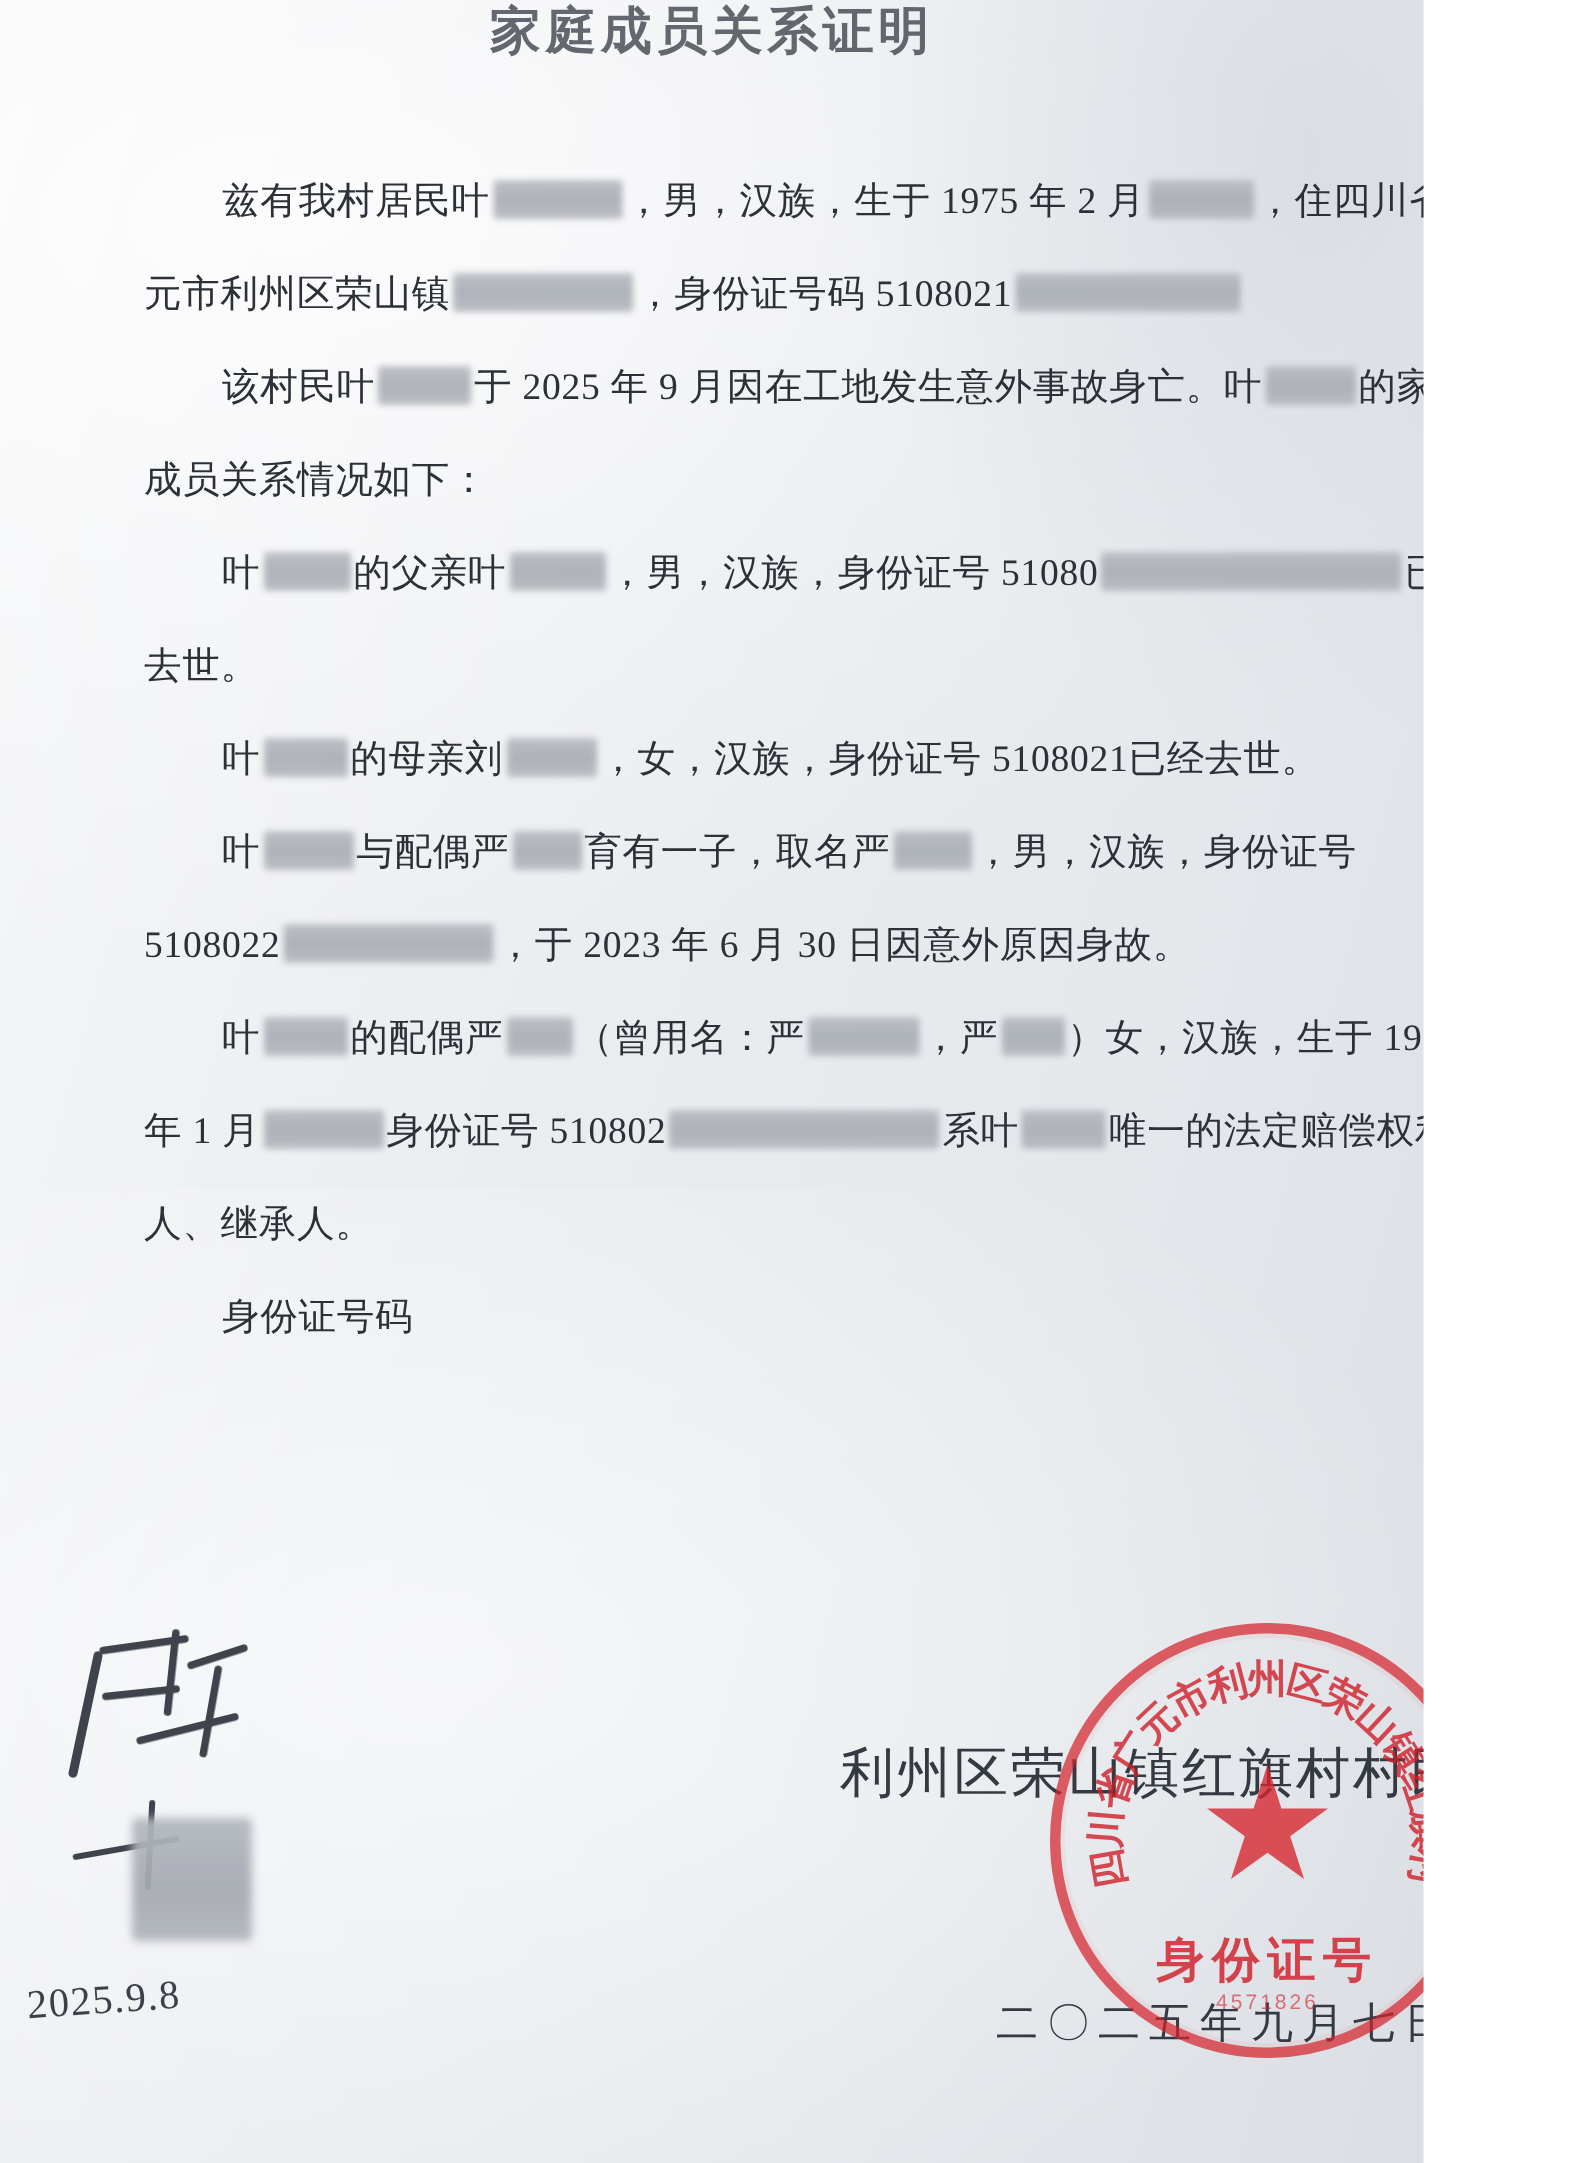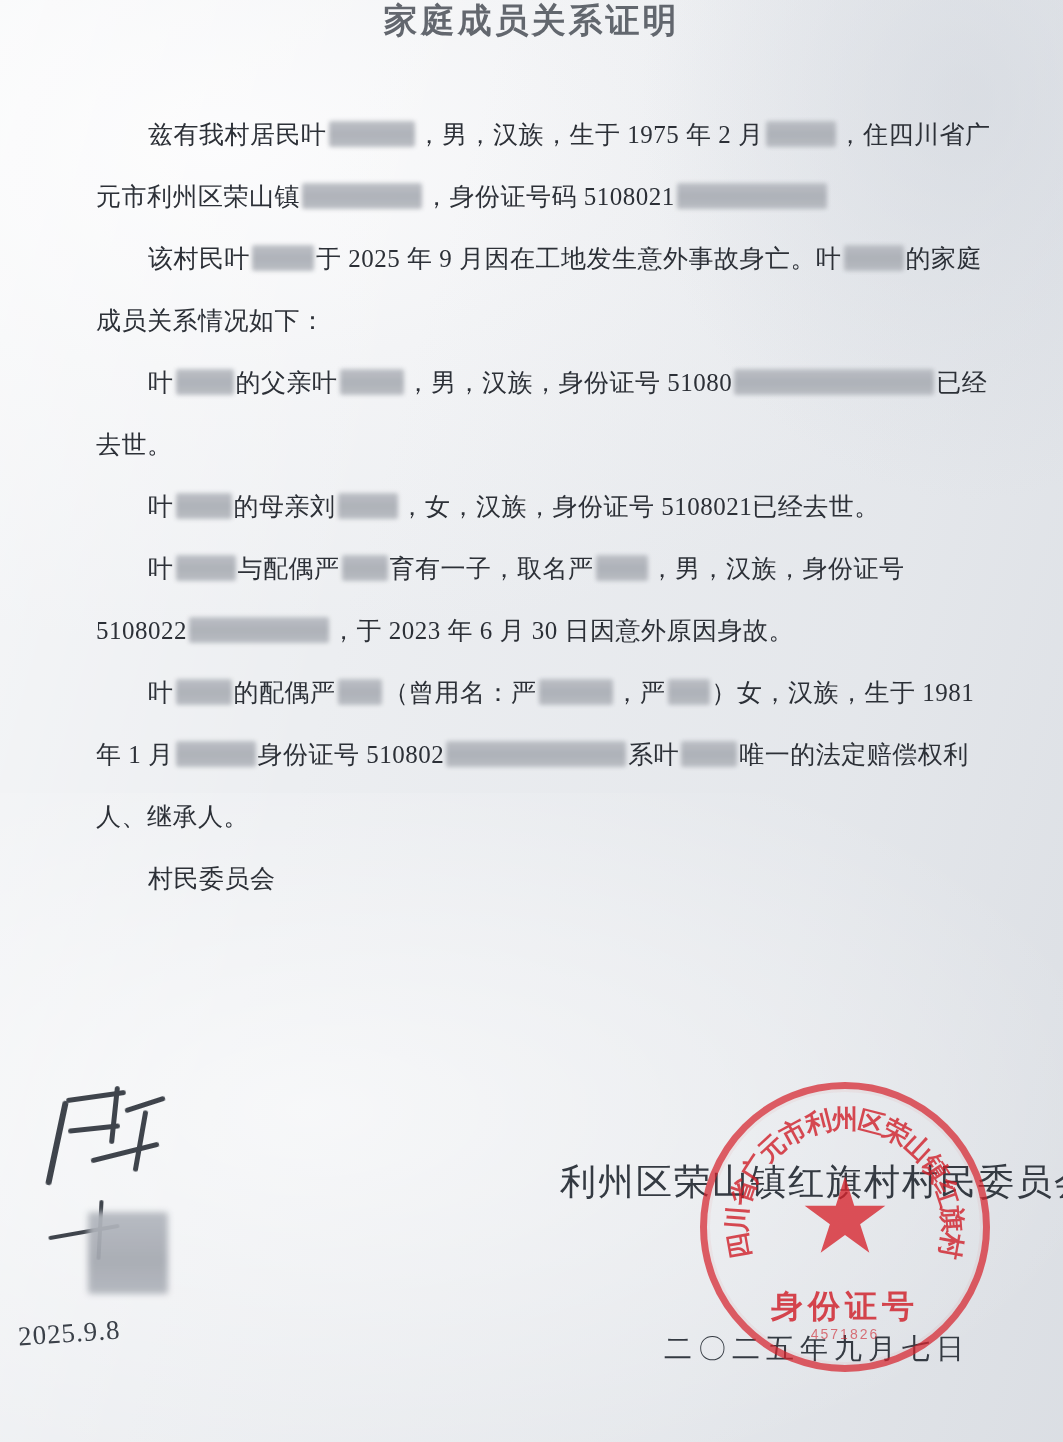--- a/index.html
+++ b/index.html
@@ -5,21 +5,21 @@
   html, body {
     margin: 0;
     padding: 0;
     background: #ffffff;
   }
   body {
     font-family: "Liberation Serif", "DejaVu Serif", serif;
   }
   .page {
     position: relative;
-    width: 1063px;
+    width: 949px;
     height: 1442px;
     overflow: hidden;
     background:
       radial-gradient(ellipse 900px 500px at 20% 10%, #fbfbfc 0%, #f3f4f6 45%, #eceef1 100%),
       linear-gradient(160deg, #f7f8fa 0%, #eef0f3 40%, #e9ebef 70%, #f2f3f5 100%);
   }
   
   .shade-a {
     position: absolute;
     left: 0; top: 0; width: 100%; height: 100%;
@@ -213,21 +213,21 @@
 
   <div class="doc-title">家庭成员关系证明</div>
 
   <div class="body-text">
     <p class="para" id="p1">兹有我村居民叶<span class="redact r-h" style="width: 86px;"></span>，男，汉族，生于 1975 年 2 月<span class="redact r-h" style="width: 70px;"></span>，住四川省广元市利州区荣山镇<span class="redact r-h" style="width: 120px;"></span>，身份证号码 5108021<span class="redact r-h" style="width: 150px;"></span></p>
     <p class="para" id="p2">该村民叶<span class="redact r-h" style="width: 62px;"></span>于 2025 年 9 月因在工地发生意外事故身亡。叶<span class="redact r-h" style="width: 60px;"></span>的家庭成员关系情况如下：</p>
     <p class="para" id="p3">叶<span class="redact r-h" style="width: 58px;"></span>的父亲叶<span class="redact r-h" style="width: 64px;"></span>，男，汉族，身份证号 51080<span class="redact r-h" style="width: 200px;"></span>已经去世。</p>
     <p class="para" id="p4">叶<span class="redact r-h" style="width: 56px;"></span>的母亲刘<span class="redact r-h" style="width: 60px;"></span>，女，汉族，身份证号 5108021已经去世。</p>
     <p class="para" id="p5">叶<span class="redact r-h" style="width: 60px;"></span>与配偶严<span class="redact r-h" style="width: 46px;"></span>育有一子，取名严<span class="redact r-h" style="width: 52px;"></span>，男，汉族，身份证号 5108022<span class="redact r-h" style="width: 140px;"></span>，于 2023 年 6 月 30 日因意外原因身故。</p>
     <p class="para" id="p6">叶<span class="redact r-h" style="width: 56px;"></span>的配偶严<span class="redact r-h" style="width: 44px;"></span>（曾用名：严<span class="redact r-h" style="width: 74px;"></span>，严<span class="redact r-h" style="width: 42px;"></span>）女，汉族，生于 1981 年 1 月<span class="redact r-h" style="width: 80px;"></span>身份证号 510802<span class="redact r-h" style="width: 180px;"></span>系叶<span class="redact r-h" style="width: 56px;"></span>唯一的法定赔偿权利人、继承人。</p>
-    <p class="para" id="p7">村民委员会</p>
+    <p class="para" id="p7">身份证号码</p>
   </div>
 
   <div class="signature">
     <div class="sig-stroke" style="left:16px;top:20px;width:6px;height:86px;transform:rotate(12deg);"></div>
     <div class="sig-stroke" style="left:28px;top:14px;width:60px;height:5px;transform:rotate(-8deg);"></div>
     <div class="sig-stroke" style="left:30px;top:46px;width:52px;height:5px;transform:rotate(-6deg);"></div>
     <div class="sig-stroke" style="left:74px;top:6px;width:5px;height:58px;transform:rotate(6deg);"></div>
     <div class="sig-stroke" style="left:52px;top:70px;width:70px;height:5px;transform:rotate(-14deg);"></div>
     <div class="sig-stroke" style="left:86px;top:22px;width:42px;height:5px;transform:rotate(-18deg);"></div>
     <div class="sig-stroke" style="left:100px;top:30px;width:5px;height:62px;transform:rotate(10deg);"></div>

